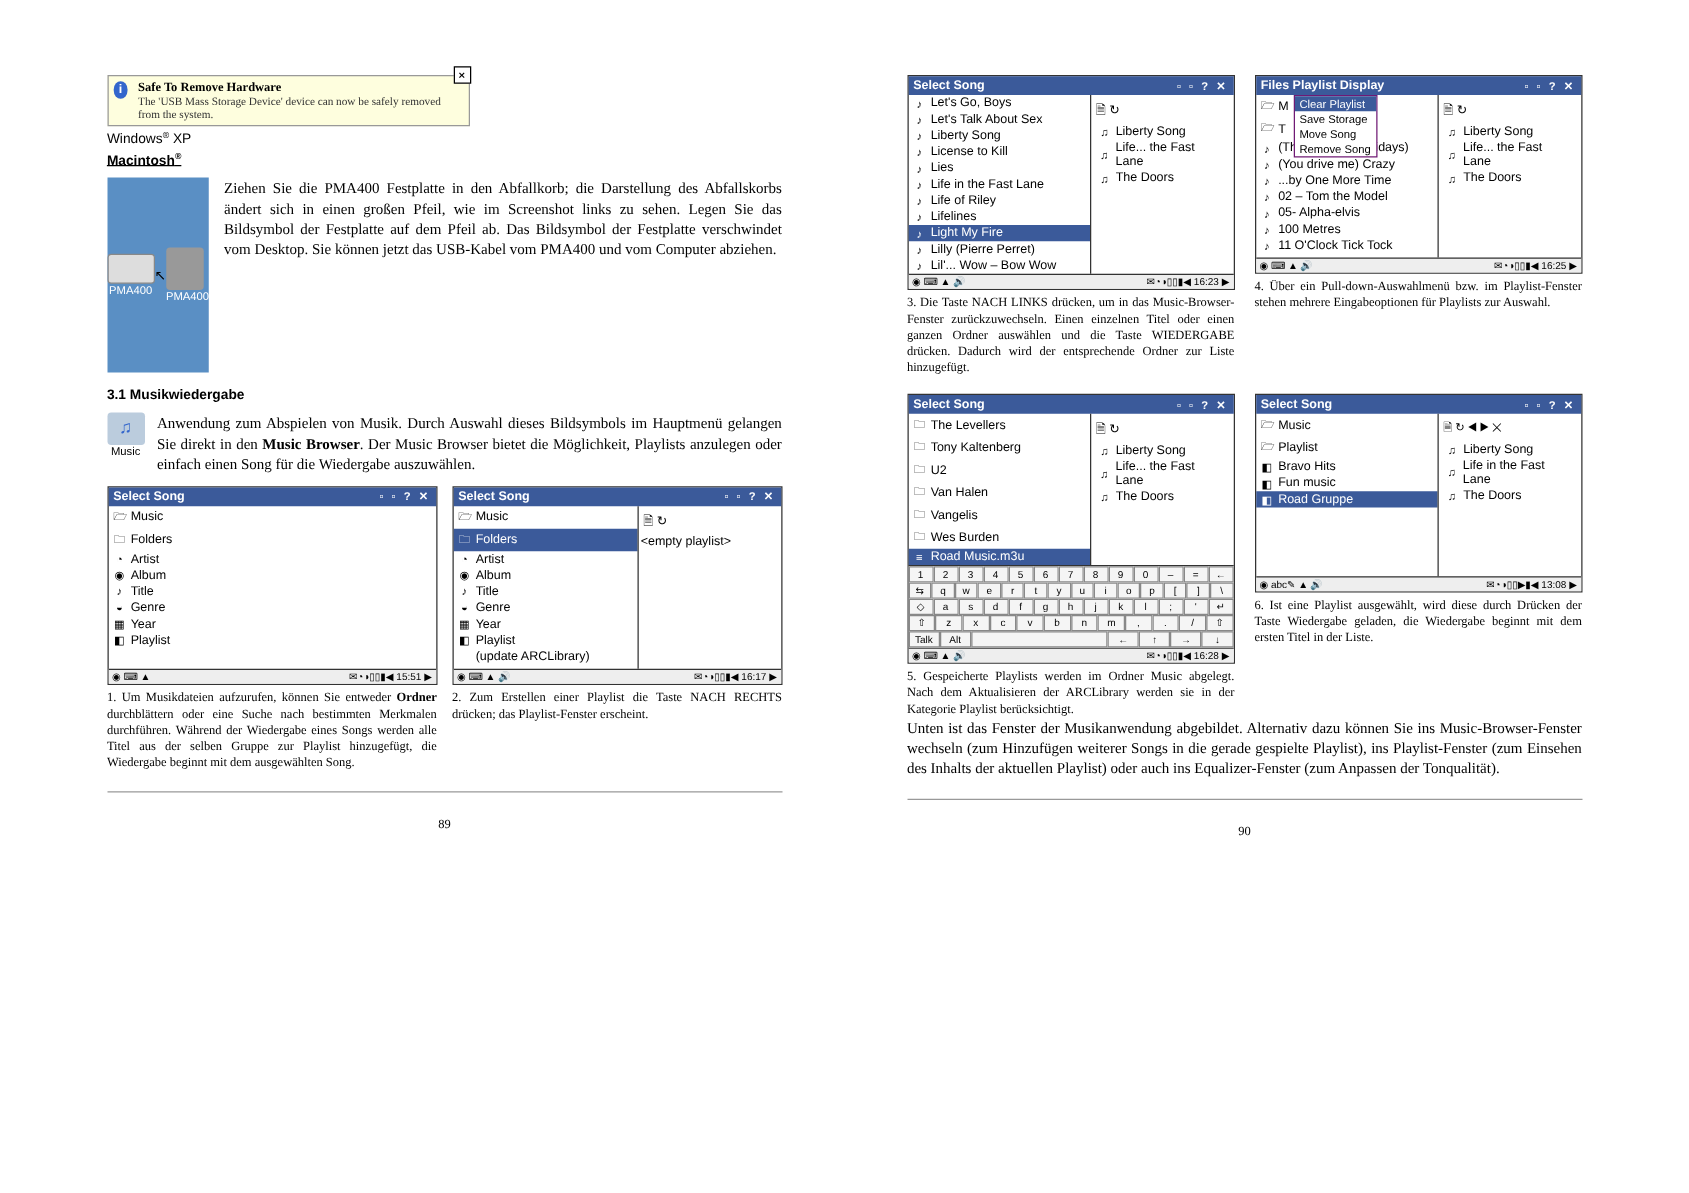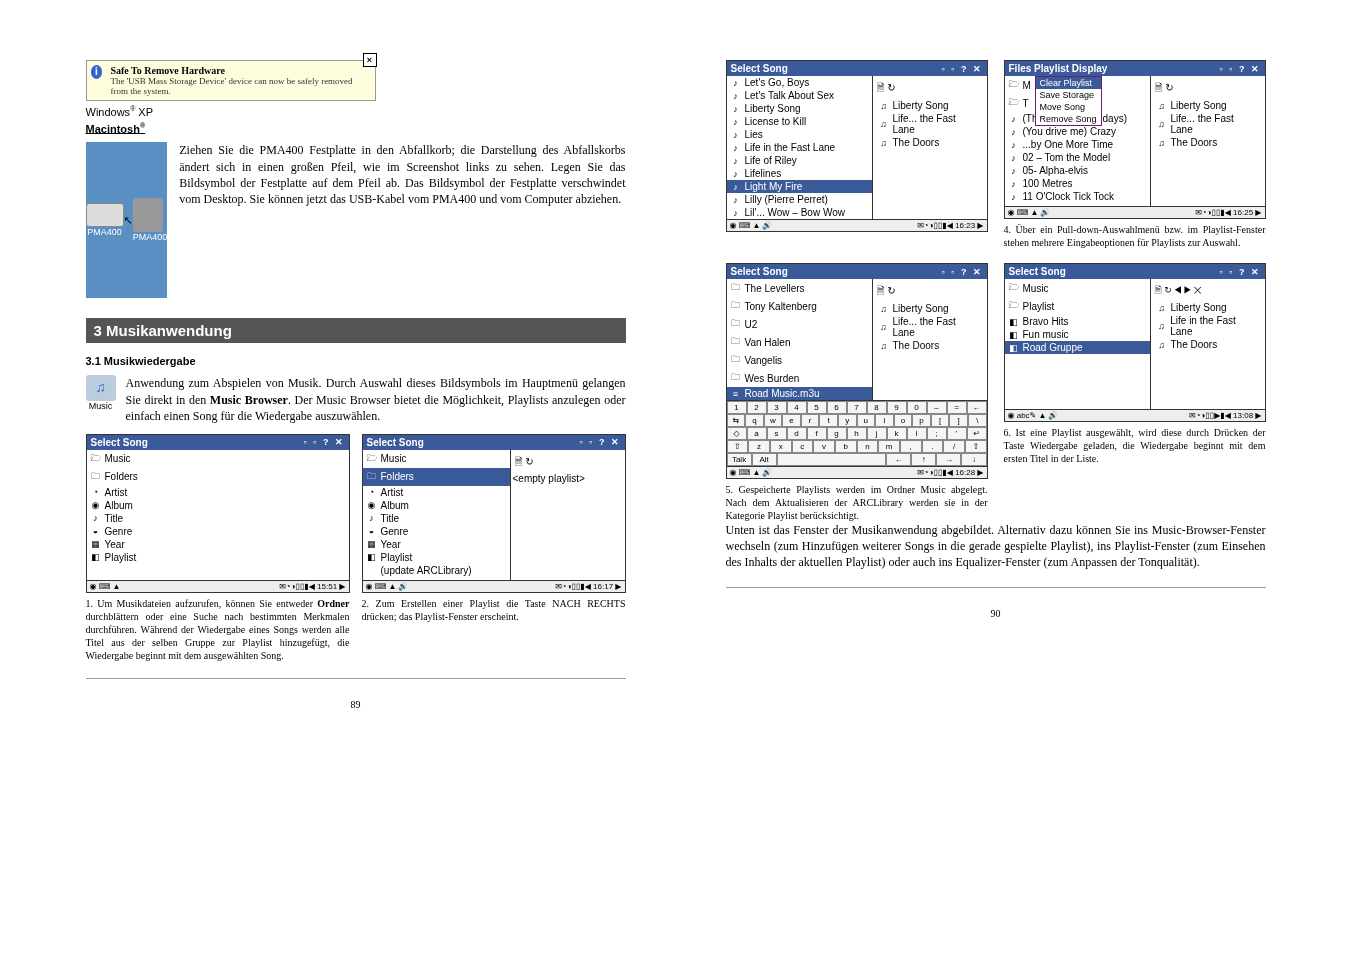--- a/index.html
+++ b/index.html
@@ -74,21 +74,20 @@
       </div>
       <div class="arrow-cursor">↖</div>
       <div style="text-align:center">
         <div class="trashcan"></div>
         <div>PMA400</div>
       </div>
     </div>
     <div class="para">Ziehen Sie die PMA400 Festplatte in den Abfallkorb; die Darstellung des Abfallskorbs ändert sich in einen großen Pfeil, wie im Screenshot links zu sehen. Legen Sie das Bildsymbol der Festplatte auf dem Pfeil ab. Das Bildsymbol der Festplatte verschwindet vom Desktop. Sie können jetzt das USB-Kabel vom PMA400 und vom Computer abziehen.</div>
   </div>
 
-  <div class="section-h">3   Musikanwendung</div>
   <div class="sub-h">3.1   Musikwiedergabe</div>
 
   <div class="music-row">
     <div class="music-icon">
       <div class="notes">♫</div>
       <div class="music-lbl">Music</div>
     </div>
     <div class="para"><span>Anwendung zum Abspielen von Musik. Durch Auswahl dieses Bildsymbols im Hauptmenü gelangen Sie direkt in den </span><b>Music Browser</b><span>. Der Music Browser bietet die Möglichkeit, Playlists anzulegen oder einfach einen Song für die Wiedergabe auszuwählen.</span></div>
   </div>
 
@@ -278,20 +277,21 @@
                     <span>The Doors</span>
                   </div>
                 </div>
               </div>
         </div>
         <div class="statusbar">
               <span>◉ ⌨ ▲ 🔊</span>
               <span><span>✉◔◑▯▯▮◀</span> <span>16:23</span> ▶</span>
             </div>
       </div>
+      <div class="shot-caption">3. Die Taste NACH LINKS drücken, um in das Music-Browser-Fenster zurückzuwechseln. Einen einzelnen Titel oder einen ganzen Ordner auswählen und die Taste WIEDERGABE drücken. Dadurch wird der entsprechende Ordner zur Liste hinzugefügt.</div>
     </div>
 
     <div class="shot">
       <div class="shot-window">
         <div class="titlebar">
               <span>Files   Playlist   Display</span>
               <span class="tb-icons">▫ ▫ ? ✕</span>
             </div>
         <div class="panes">
           <div class="list-pane" style="position:relative">

